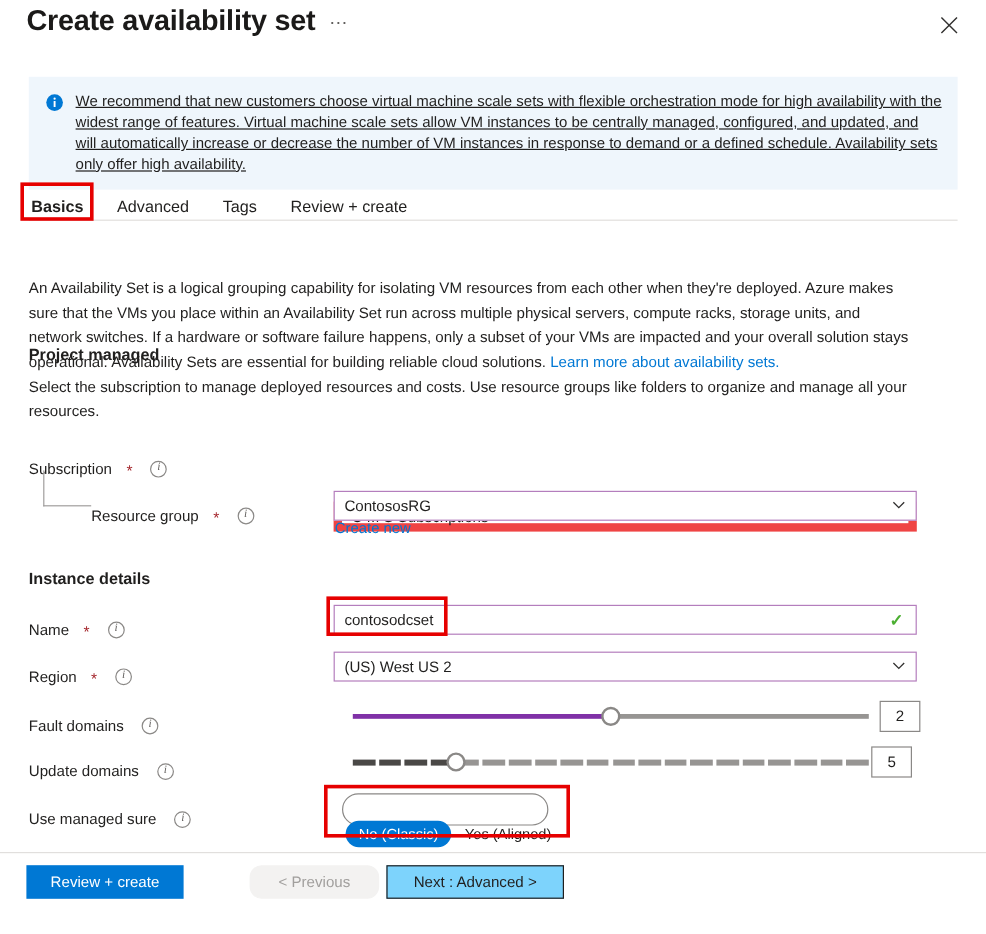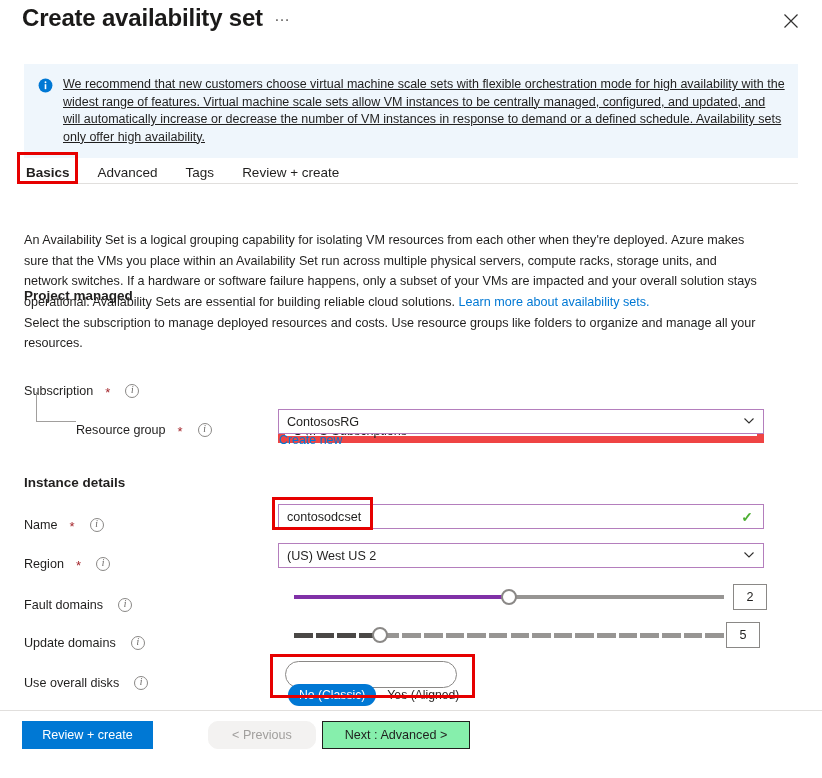--- a/index.html
+++ b/index.html
@@ -197,21 +197,21 @@
     position: absolute; left: 0; top: 710px; width: 822px; height: 1px;
     background: #e1dfdd;
   }
   .btn {
     position: absolute; height: 28px;
     display: flex; align-items: center; justify-content: center;
     font-size: 12.6px; cursor: pointer; white-space: nowrap;
   }
   .btn.primary { background: #0078d4; color: #fff; border: none; }
   .btn.disabled { background: #f3f2f1; color: #a19f9d; border: 1px solid #f3f2f1; }
-  .btn.secondary { background: #86efac; color: #201f1e; border: 1px solid #201f1e; }
+  .btn.secondary { background: #7dd3fc; color: #201f1e; border: 1px solid #201f1e; }
 </style>
 </head>
 <body>
 
 <div class="page">
 
   <div class="titlebar">
     <div class="title-text">Create availability set</div>
     <div class="title-ellipsis">…</div>
     <div class="close-btn">
@@ -361,21 +361,21 @@
         </div>
       <div class="thumb" id="ud-thumb" style="left: 78px;"></div>
     </div>
     <div class="numbox" style="left:726px; top:2px;">
       <span>5</span>
     </div>
   </div>
 
   <div class="row" style="top:660px;">
     <div class="lbl" style="left:24px;">
-      <span>Use overall disks</span>
+      <span>Use managed sure</span>
       <span class="info-i">i</span>
     </div>
     <div class="pillgroup" style="top:1px;">
       <div class="pill sel">No (Classic)</div>
       <div class="pill unsel">Yes (Aligned)</div>
     </div>
   </div>
   <div class="hl-pill"></div>
 
   <div class="footer-divider"></div>

